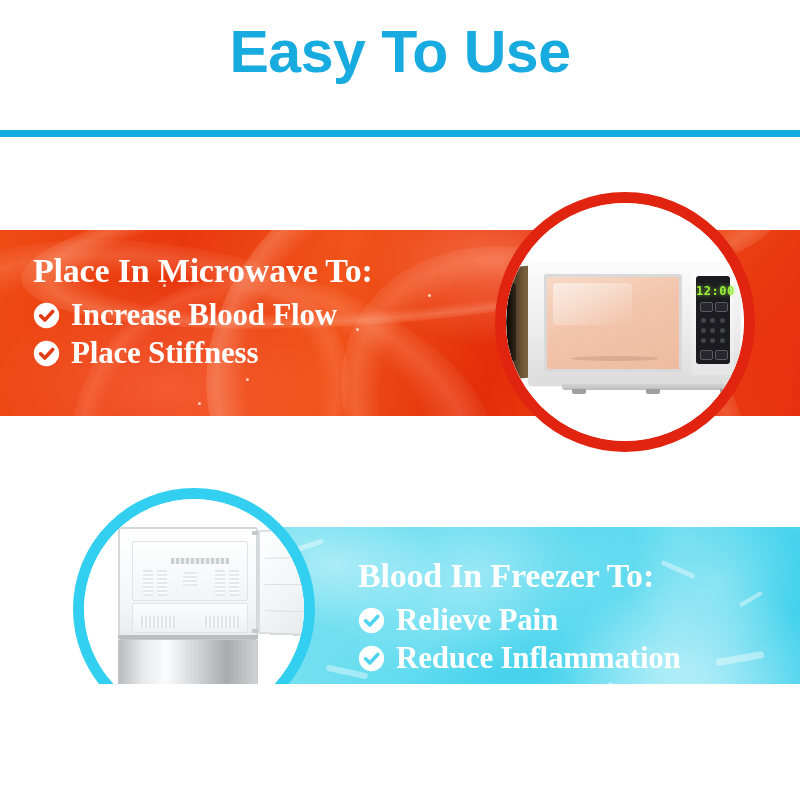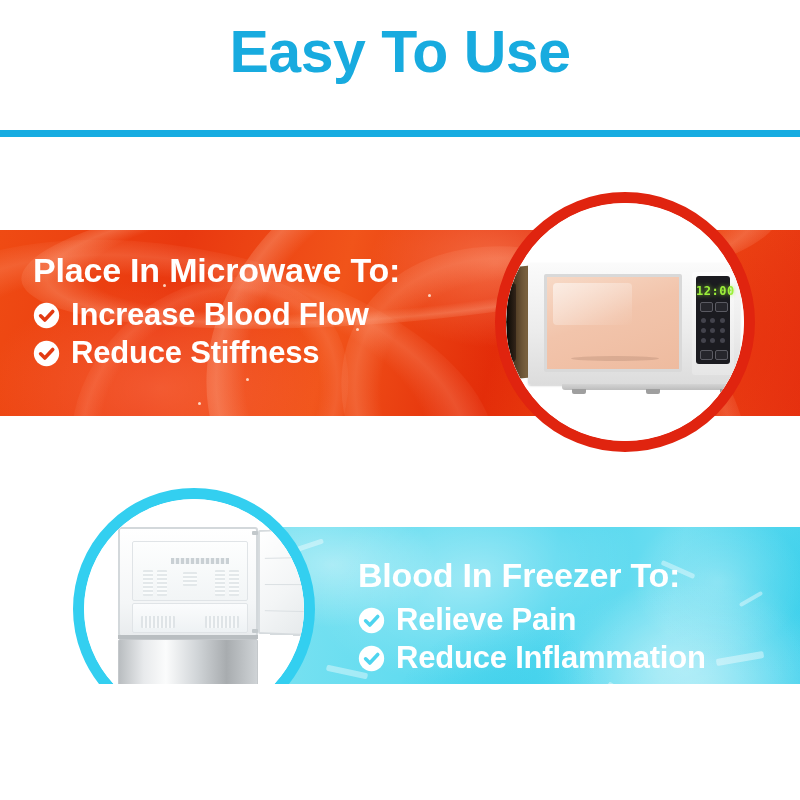--- a/index.html
+++ b/index.html
@@ -40,20 +40,21 @@
     left: 0;
     width: 800px;
     height: 7px;
     background: #16ace1;
   }
 
   
   .banner {
     position: absolute;
     overflow: hidden;
+    font-family: Liberation Serif, serif;
   }
 
   
   .banner-hot {
     top: 230px;
     left: 0;
     width: 800px;
     height: 186px;
     background:
       radial-gradient(ellipse 180px 120px at 62% 18%, rgba(255,150,110,0.55), rgba(255,120,80,0) 70%),
@@ -452,21 +453,21 @@
             <circle cx="16" cy="16" r="15" fill="#ffffff"></circle>
             <path d="M9 16.4 L14 21.4 L23.4 11.2" fill="none" stroke="#e23a12" stroke-width="4.2" stroke-linecap="round" stroke-linejoin="round"></path>
           </svg>
           <span class="bullet-label">Increase Blood Flow</span>
         </li>
         <li class="bullet-item">
           <svg class="bullet-check" viewBox="0 0 32 32">
             <circle cx="16" cy="16" r="15" fill="#ffffff"></circle>
             <path d="M9 16.4 L14 21.4 L23.4 11.2" fill="none" stroke="#e23a12" stroke-width="4.2" stroke-linecap="round" stroke-linejoin="round"></path>
           </svg>
-          <span class="bullet-label">Reduce Stiffness</span>
+          <span class="bullet-label">Place Stiffness</span>
         </li>
       </ul>
     </div>
   </div>
 
   <div class="photo-circle circle-microwave">
     <div class="circle-inner">
       <div class="mw">
         <div class="mw-door">
           <div class="mw-door-edge"></div>

